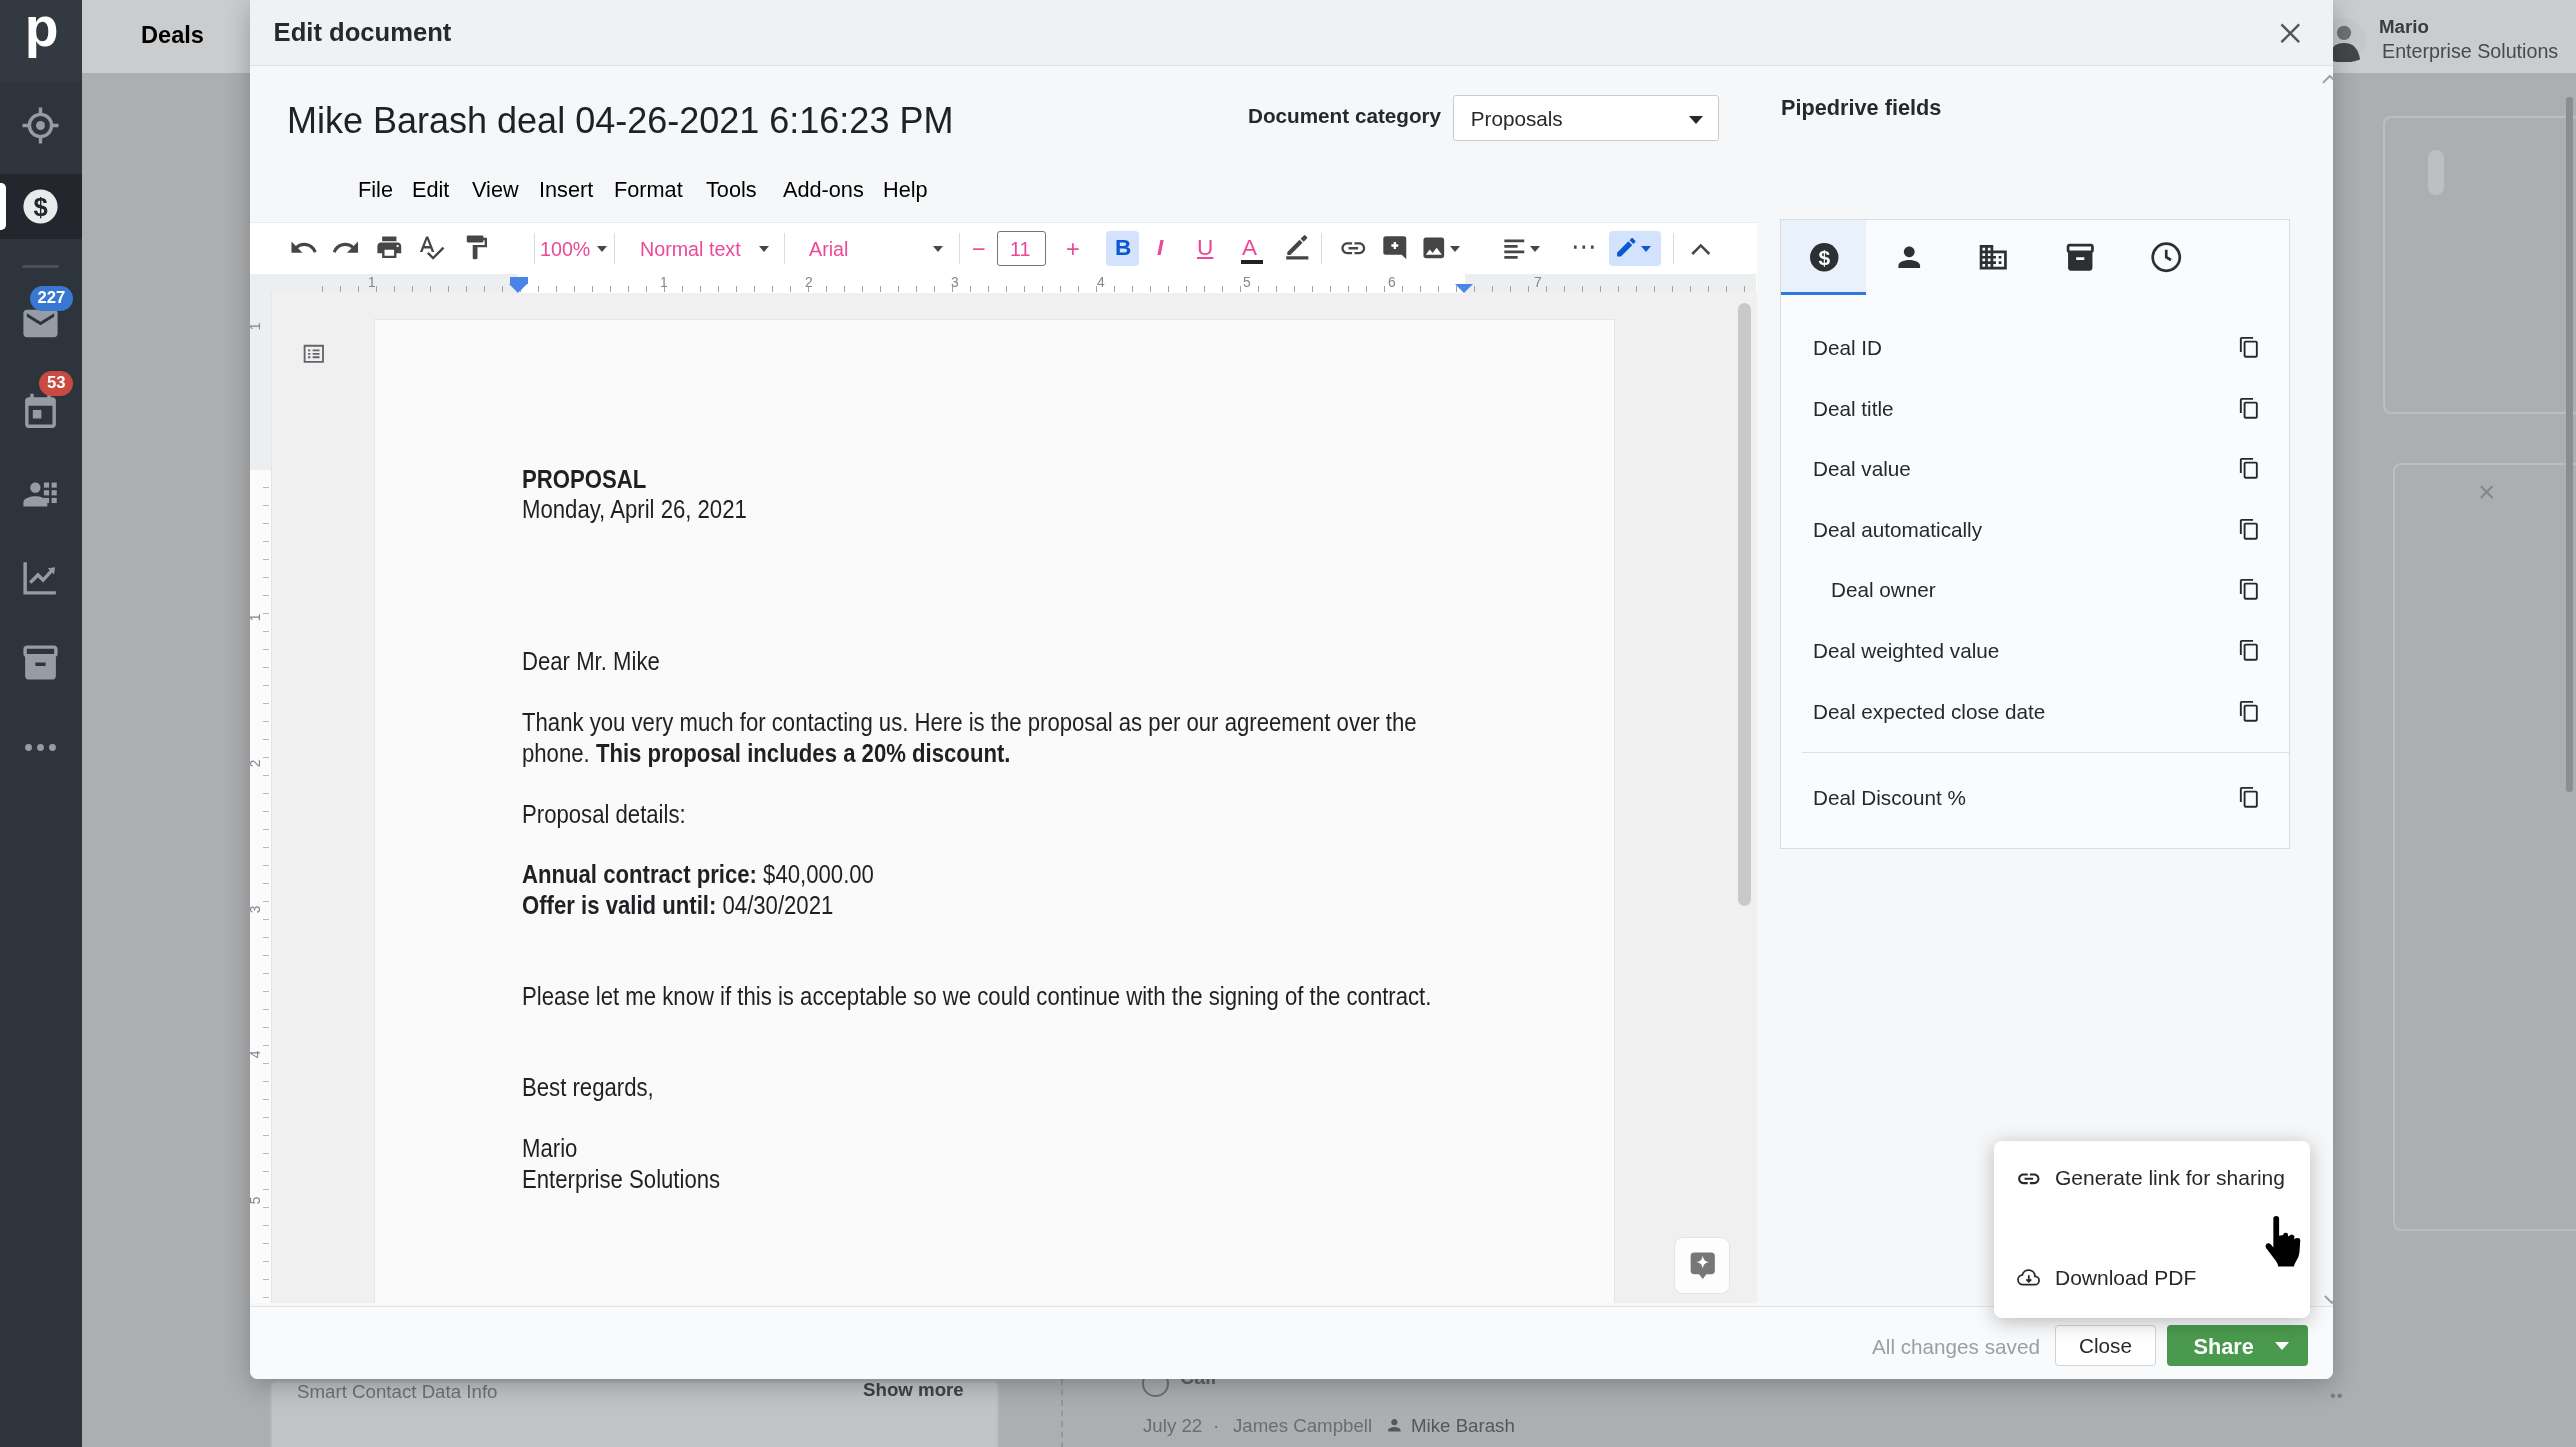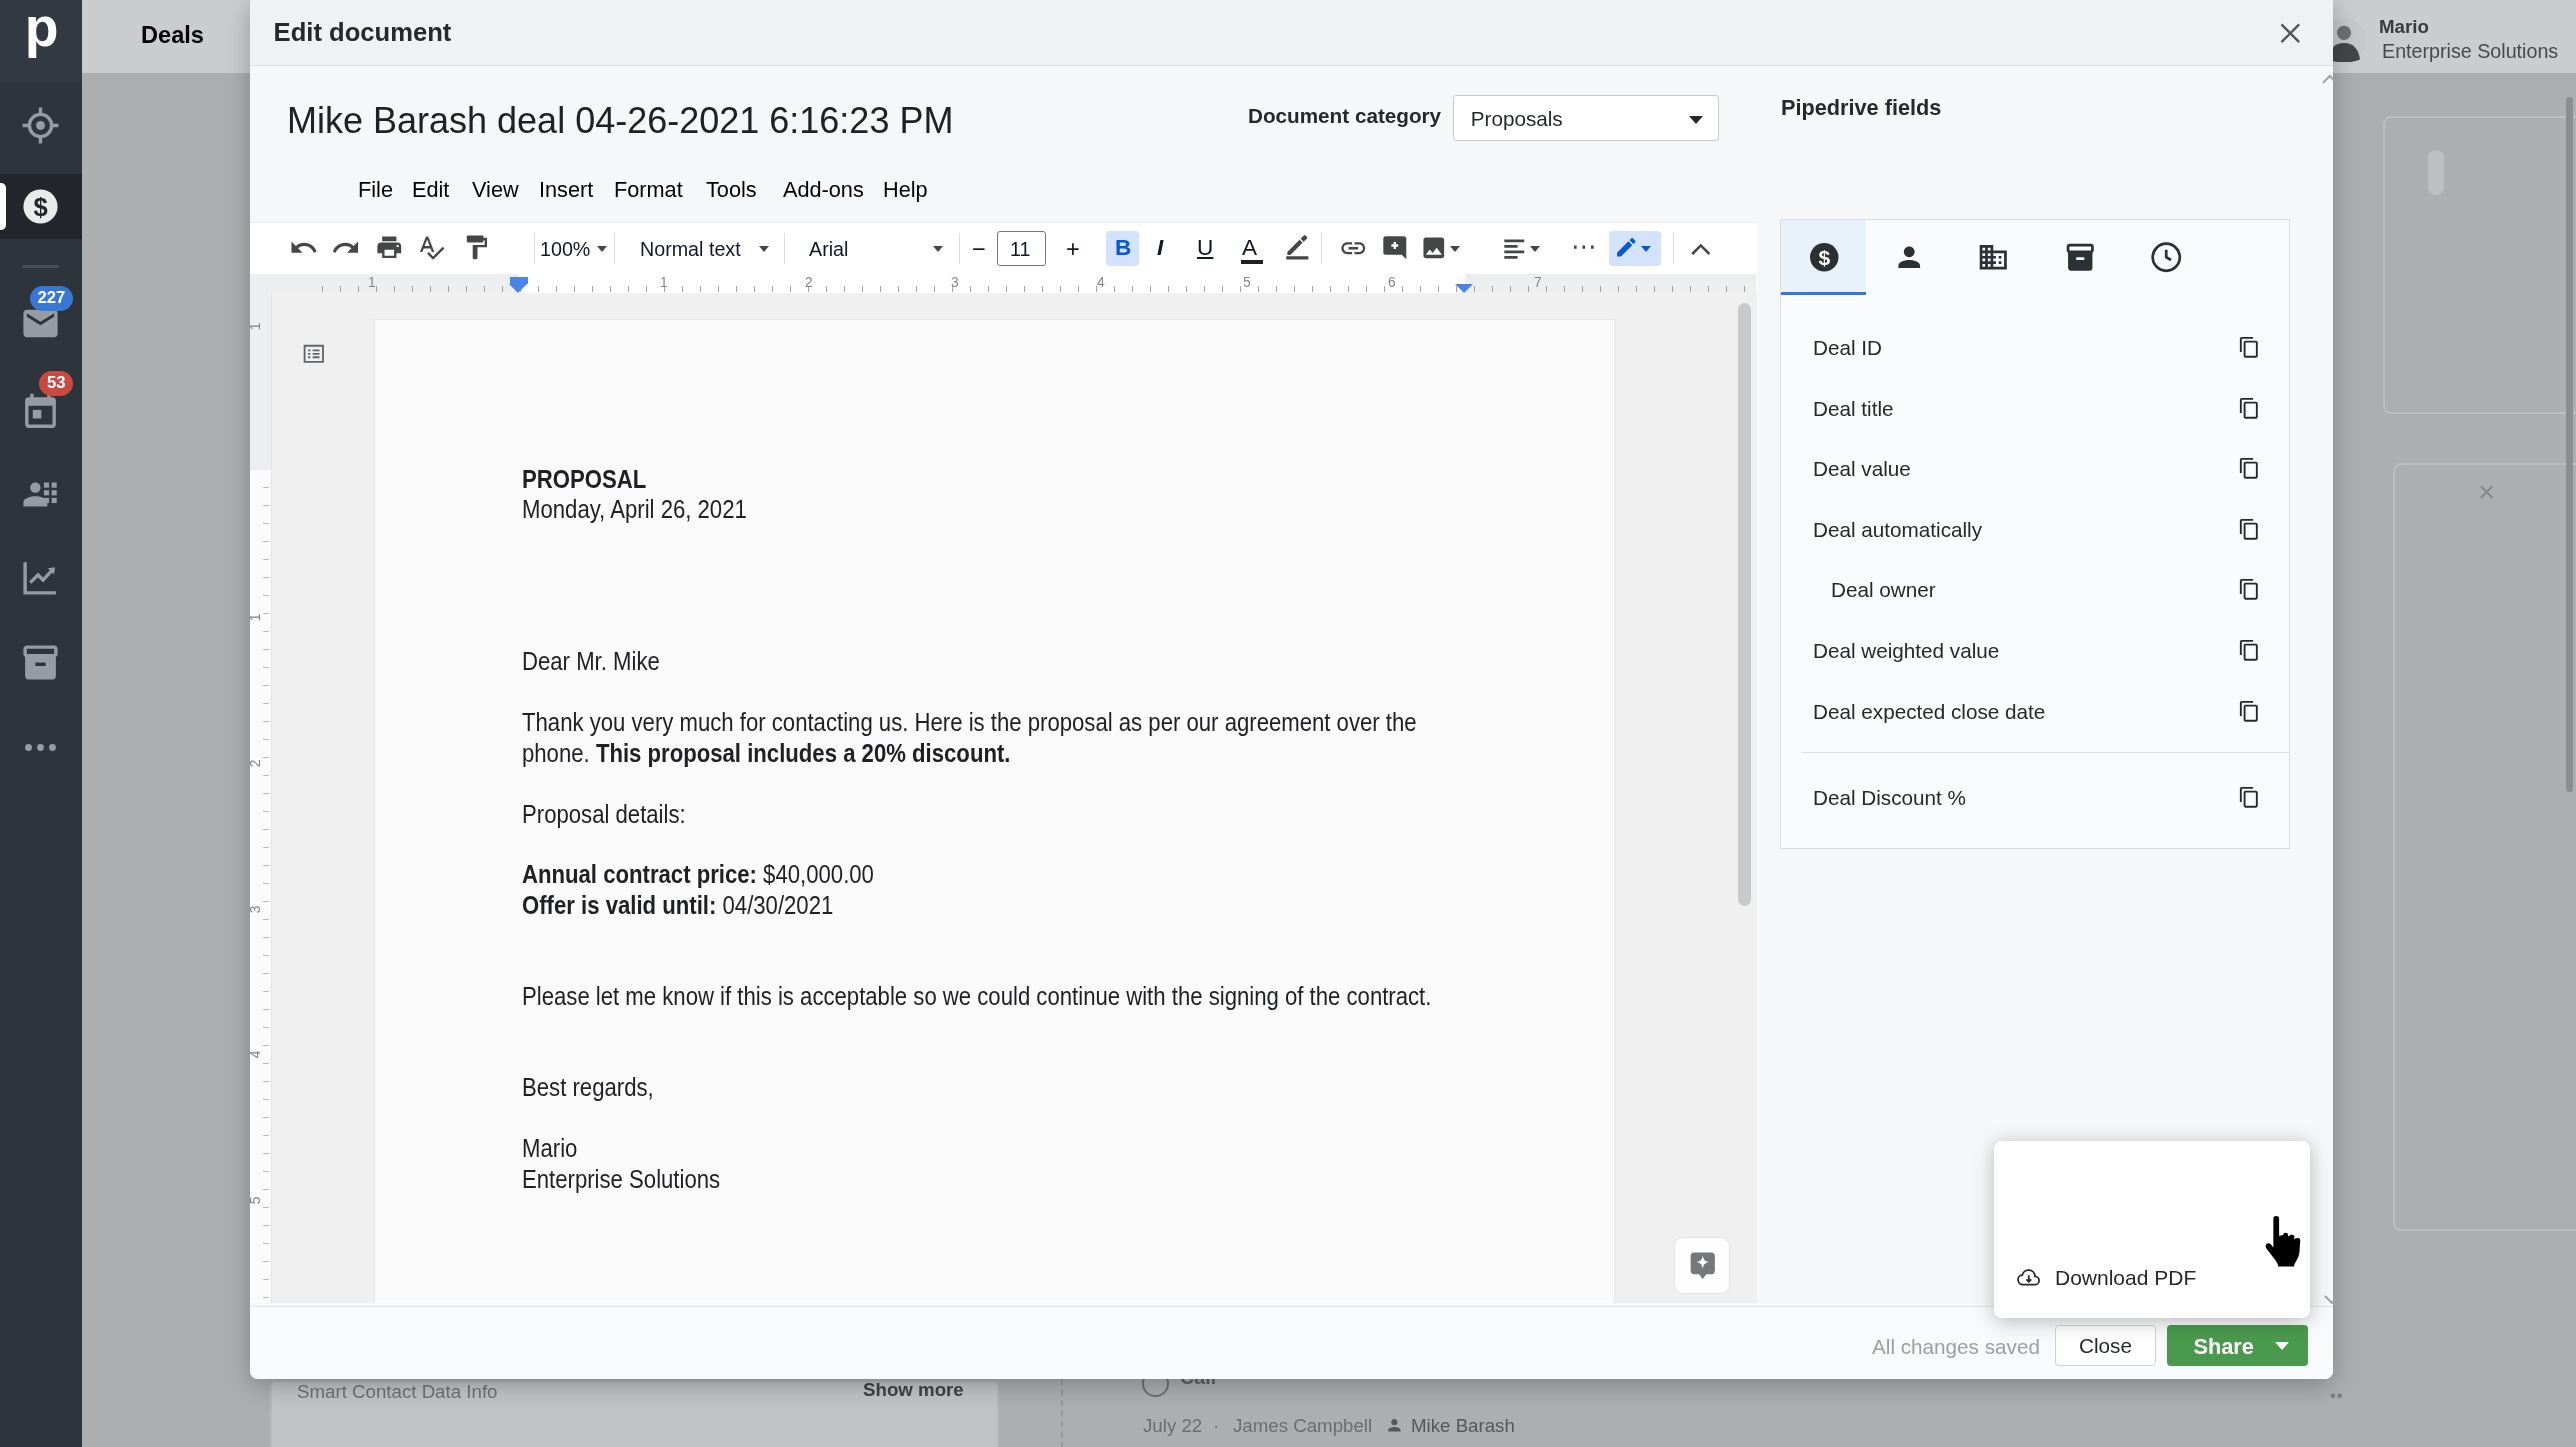--- a/index.html
+++ b/index.html
@@ -34,21 +34,21 @@
   #doctitle { left:37px; top:100px; font-size:36px; color:#202124; white-space:nowrap; }
   #dclabel { left:998px; top:104px; font-size:20.7px; font-weight:600; color:#26292c; }
   #dcbox { left:1203px; top:95px; width:266px; height:46px; background:#fff; border:1px solid #c9cbcd; border-radius:3px; }
   #dcbox span { position:absolute; left:16.7px; top:10.8px; font-size:20.7px; color:#26292c; }
   #dcbox .caret { position:absolute; right:14.8px; top:19.7px; width:0; height:0; border-left:7.9px solid transparent; border-right:7.9px solid transparent; border-top:8.9px solid #26292c; }
 
   #menus span { position:absolute; top:177px; font-size:21.7px; color:#000000; }
 
   #toolbar { left:0; top:222px; width:1507px; height:52px; background:#fff; border-top:1px solid #eaebec; }
   .tsep { position:absolute; top:9.8px; width:1px; height:31.5px; background:#dadce0; }
-  .ttxt { position:absolute; font-size:19.7px; color:#0f172a; }
+  .ttxt { position:absolute; font-size:19.7px; color:#ec4899; }
   .tcaret { position:absolute; width:0; height:0; border-left:5.9px solid transparent; border-right:5.9px solid transparent; border-top:6.9px solid #444746; }
   #hruler { left:0; top:274px; width:1507px; height:19.7px; background:#fff; border-bottom:1px solid #d8dadc; }
   .rnum { position:absolute; top:1px; font-size:13.8px; color:#80868b; }
 
   #canvas { left:0; top:293px; width:1507px; height:1010px; background:#f0f0f1; overflow:hidden; }
   #vruler { position:absolute; left:0; top:0; width:21.7px; height:1010px; background:#fbfbfc; border-right:1px solid #e4e5e6; }
   .vnum { position:absolute; left:2px; font-size:13.8px; color:#80868b; transform:rotate(-90deg); }
   #page { position:absolute; left:125px; top:26.6px; width:1239px; height:995px; background:#fafafa; box-shadow:0 0 0 1px #e6e6e7; }
   .dt { position:absolute; left:272px; font-size:25.6px; line-height:30.5px; color:#1f2023; white-space:nowrap; transform:scaleX(0.865); transform-origin:left top; }
   #docscroll { position:absolute; left:1488px; top:9.8px; width:12.8px; height:603px; background:#c7c9cb; border-radius:6.9px; }
@@ -401,20 +401,26 @@
   <div id="mfooter"></div>
   <div class="abs" id="saved">All changes saved</div>
   <div class="abs" id="closebtn">Close</div>
   <div class="abs" id="sharebtn">
       <b>Share</b>
       <div class="caret"></div>
     </div>
 </div>
 
 <div class="abs" id="popup">
+  <div class="prow" style="top:11.8px;">
+    <svg class="picon" viewBox="0 0 24 24">
+        <path fill="#26292c" d="M3.9 12c0-1.71 1.39-3.1 3.1-3.1h4V7H7c-2.76 0-5 2.24-5 5s2.24 5 5 5h4v-1.9H7c-1.71 0-3.1-1.39-3.1-3.1zM8 13h8v-2H8v2zm9-6h-4v1.9h4c1.71 0 3.1 1.39 3.1 3.1s-1.39 3.1-3.1 3.1h-4V17h4c2.76 0 5-2.24 5-5s-2.24-5-5-5z"></path>
+      </svg>
+    <span>Generate link for sharing</span>
+  </div>
   <div class="prow" style="top:112px;">
     <svg class="picon" viewBox="0 0 26 26">
         <path fill="none" stroke="#26292c" stroke-width="1.8" d="M7 19a5 5 0 0 1-.5-9.97 6.5 6.5 0 0 1 12.8 1.47A4.25 4.25 0 0 1 19 19H7z"></path>
         <path fill="none" stroke="#26292c" stroke-width="1.8" d="M13 9.5v6M10.5 13.5l2.5 2.5 2.5-2.5"></path>
       </svg>
     <span>Download PDF</span>
   </div>
 </div>
 
 <svg class="abs" style="left:2261px; top:1211px; z-index:40;" width="44" height="58" viewBox="0 0 26 33">

